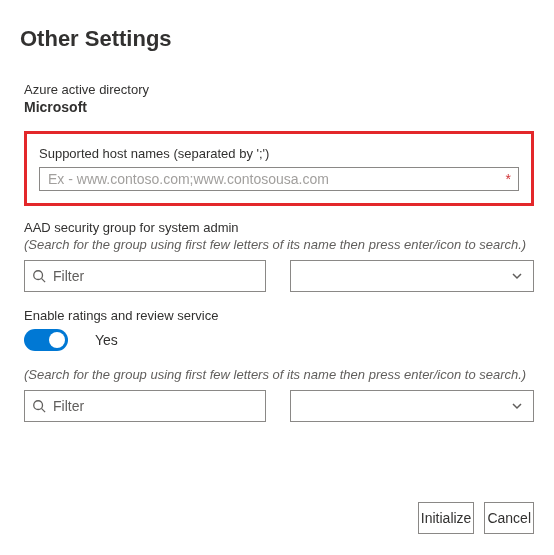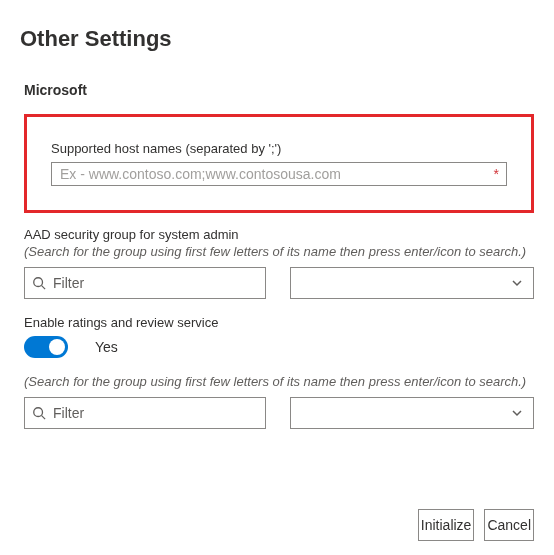--- a/index.html
+++ b/index.html
@@ -40,21 +40,21 @@
       margin-bottom: 2px;
     }
     .hint {
       font-size: 13px;
       font-style: italic;
       color: #605e5c;
       margin-bottom: 8px;
     }
     .highlight-wrap {
       border: 3px solid #e3272a;
-      padding: 24px;
+      padding: 12px;
       margin-bottom: 14px;
     }
     .highlight-wrap .field-label {
       margin-bottom: 6px;
     }
     .text-input {
       width: 100%;
       height: 24px;
       border: 1px solid #8a8886;
       padding: 0 28px 0 8px;
@@ -166,20 +166,21 @@
     }
   </style>
 </head>
 <body>
 
 <h1>Other Settings</h1>
 
 <div class="content">
 
   <div class="field-block">
+    <div class="small-label">Azure active directory</div>
     <div class="bold-label">Microsoft</div>
   </div>
 
   <div class="highlight-wrap">
     <div class="field-label">Supported host names (separated by ';')</div>
     <div class="input-wrap">
       <input type="text" class="text-input" placeholder="Ex - www.contoso.com;www.contosousa.com" style="">
       <span class="req-mark">*</span>
     </div>
   </div>

